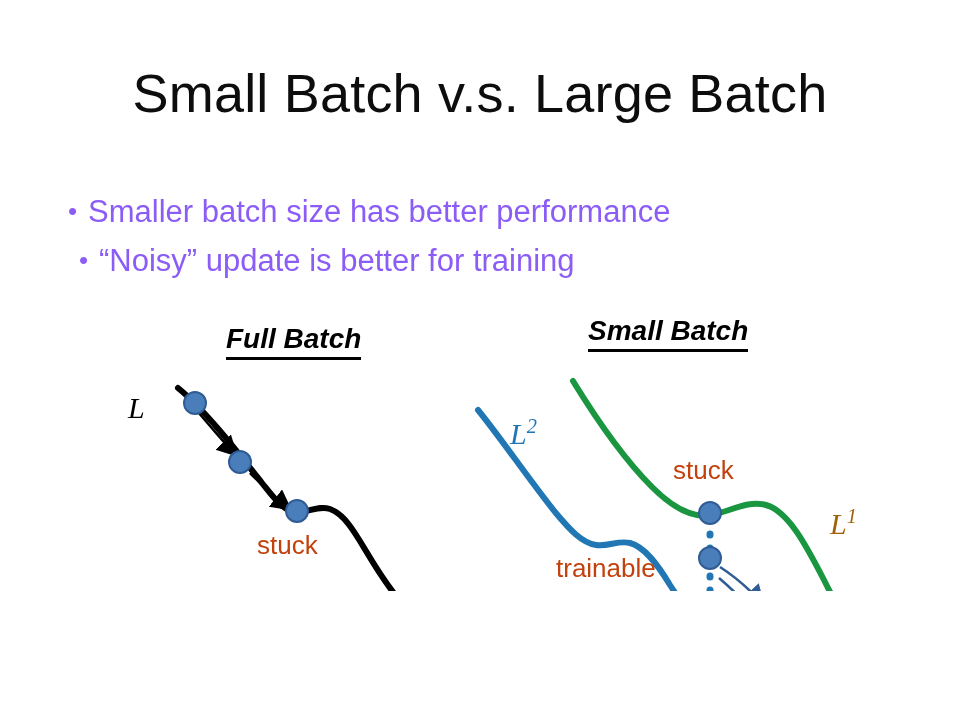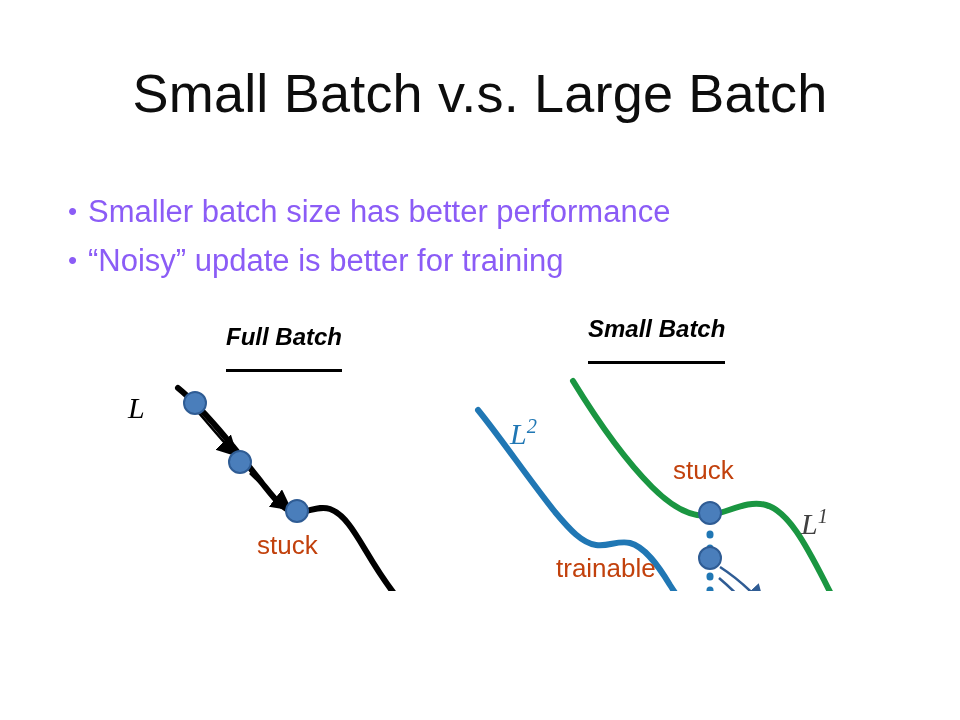--- a/index.html
+++ b/index.html
@@ -36,30 +36,30 @@
     color: #8b5cf6;
     white-space: nowrap;
   }
   .bullet .dot {
     display: inline-block;
     width: 20px;
     font-size: 26px;
     vertical-align: 2px;
   }
   #bullet1 { top: 194px; }
-  #bullet2 { top: 243px; }
+  #bullet2 { top: 243px; margin-left: 11px; }
 
   .panel-heading {
     position: absolute;
-    font-size: 24px;
+    font-size: 28px;
     font-weight: bold;
     font-style: italic;
     color: #000000;
     border-bottom: 3px solid #000000;
-    padding-bottom: 18px;
+    padding-bottom: 2px;
     white-space: nowrap;
   }
   #full-batch-heading { left: 226px; top: 323px; }
   #small-batch-heading { left: 588px; top: 315px; }
 
   .math-label {
     position: absolute;
     font-family: "Liberation Serif", serif;
     font-style: italic;
     white-space: nowrap;
@@ -68,23 +68,23 @@
     left: 128px; top: 391px;
     font-size: 30px;
     color: #000000;
   }
   #label-L2 {
     left: 510px; top: 415px;
     font-size: 30px;
     color: #2077b4;
   }
   #label-L1 {
-    left: 801px; top: 505px;
+    left: 830px; top: 505px;
     font-size: 30px;
-    color: #404040;
+    color: #a16207;
   }
   .math-label sup {
     font-size: 0.68em;
     font-style: italic;
   }
 
   .plain-label {
     position: absolute;
     font-size: 26px;
     color: #c2410c;

